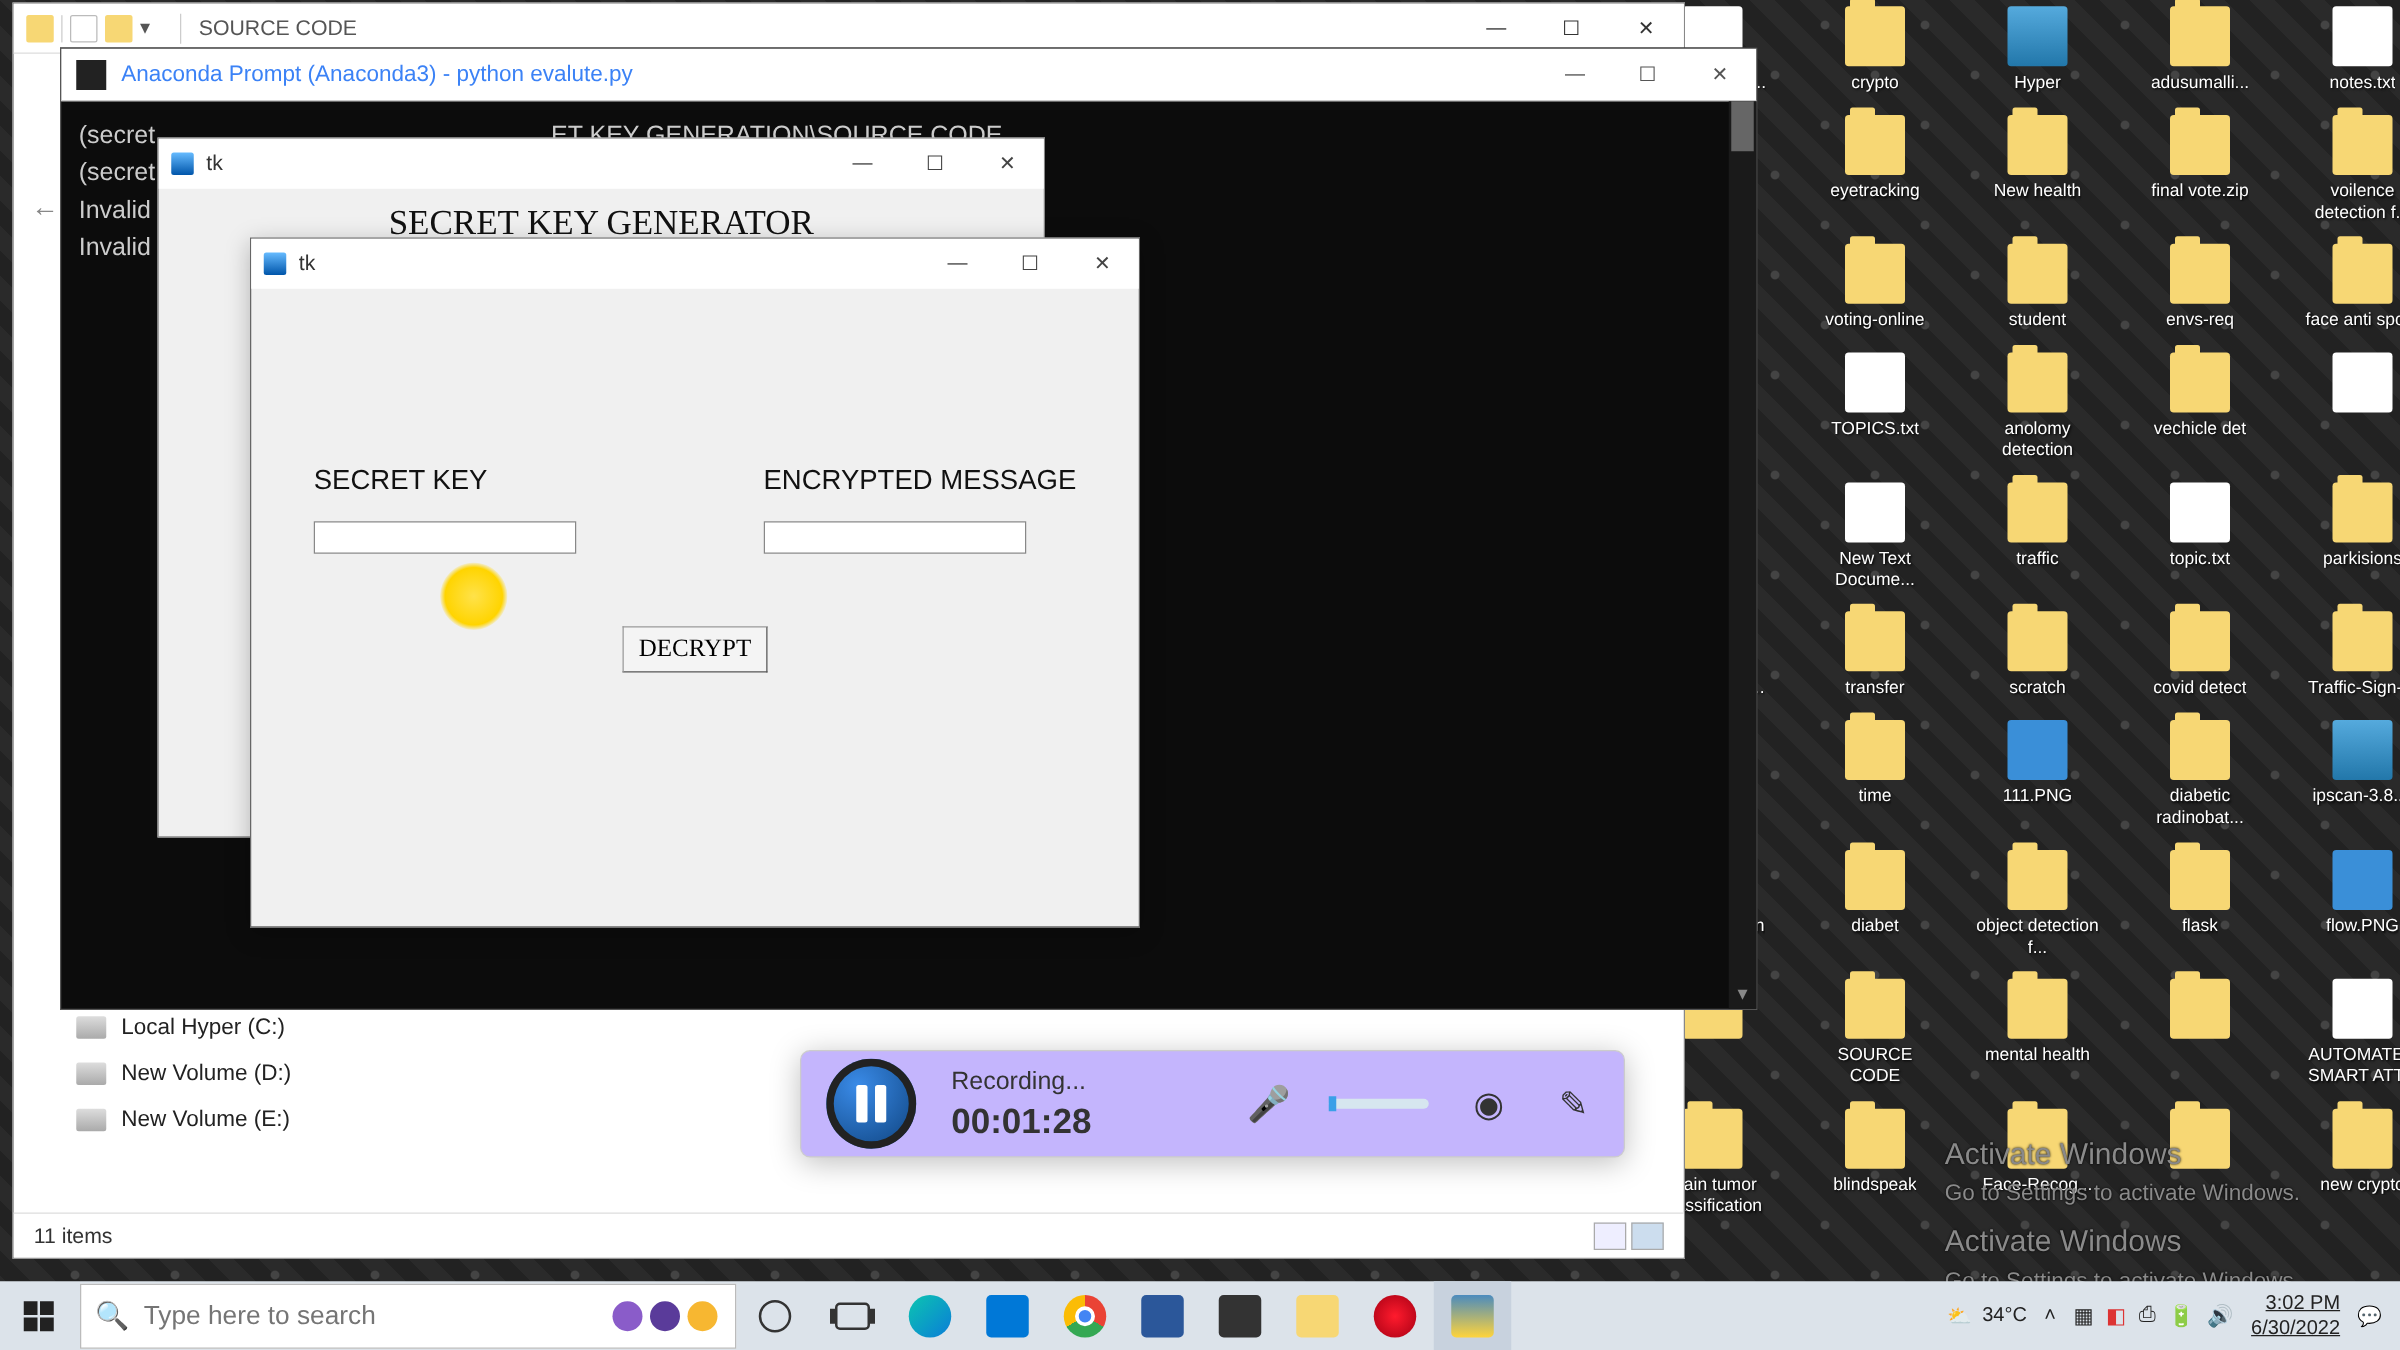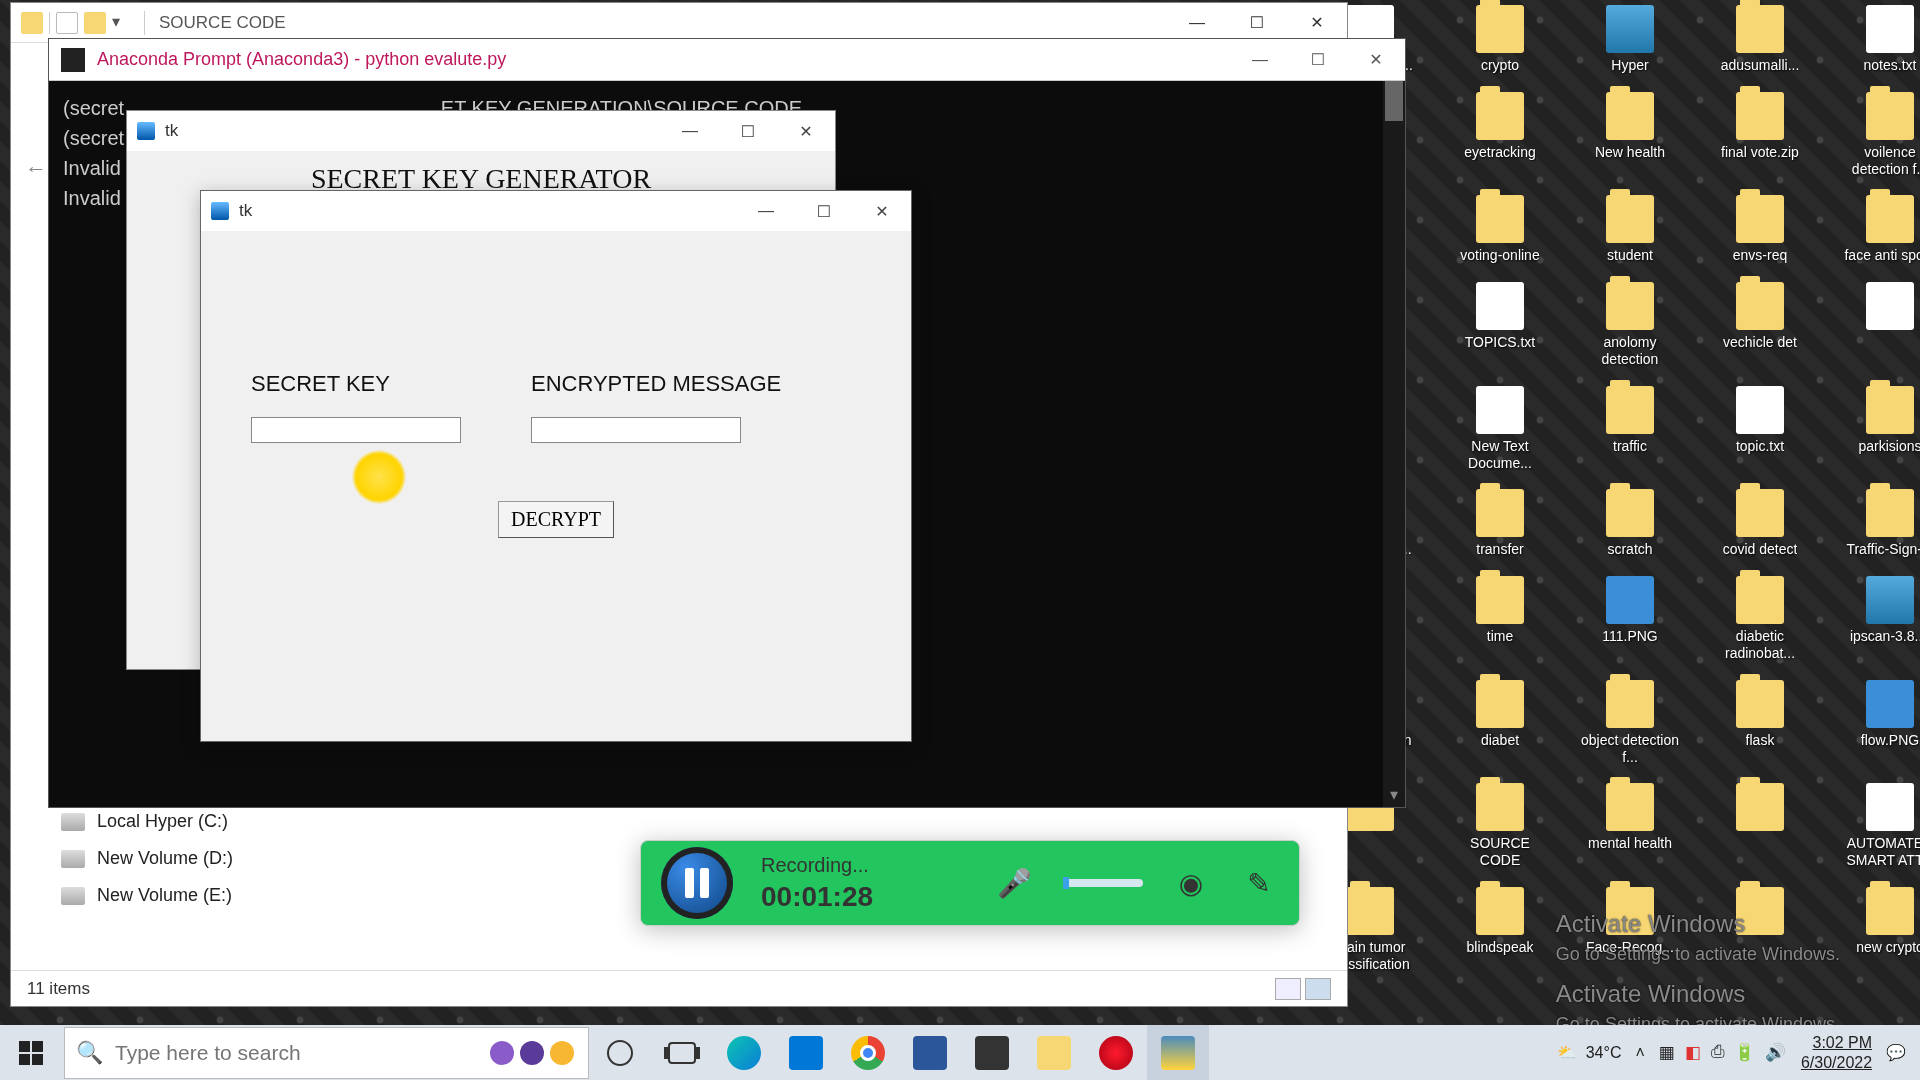--- a/index.html
+++ b/index.html
@@ -52,21 +52,21 @@
 
 .we-back { position:absolute; left:14px; top:150px; font-size:22px; color:#888;}
 
 
 .win-prompt {
   position: absolute; left: 48px; top: 38px; width: 1358px; height: 770px;
   background:#0c0c0c; border:1px solid #555;
 }
 .wp-titlebar { height:42px; background:#fff; display:flex; align-items:center; border-bottom:1px solid #ccc;}
 .wp-icon{ width:24px; height:24px; background:#222; margin:0 12px;}
-.wp-title{ color:#be185d; font-size:18px;}
+.wp-title{ color:#3b82f6; font-size:18px;}
 .wp-winbtns{ margin-left:auto; display:flex;}
 .wp-winbtns div{ width:58px; height:42px; display:flex; align-items:center; justify-content:center; color:#555;}
 .wp-body{ position:relative; font-family: Consolas, monospace; color:#ccc; font-size:20px; padding:12px 14px; line-height:1.5; height:calc(100% - 42px); overflow:hidden;}
 .wp-body .line{ white-space:pre;}
 .wp-scroll{ position:absolute; right:0; top:42px; bottom:0; width:22px; background:#1a1a1a;}
 .wp-scroll .thumb{ position:absolute; left:2px; right:2px; top:0; height:40px; background:#666;}
 .wp-scroll .arr{ position:absolute; left:0; right:0; height:22px; color:#888; text-align:center;}
 .wp-scroll .arr.up{ top:0;} .wp-scroll .arr.dn{ bottom:0;}
 .circle-deco{ position:absolute; left:110px; top:200px; width:120px; height:200px; border:8px solid #1860d8; border-radius:50%; border-right-color:transparent; border-top-color:transparent; transform:rotate(20deg); filter:blur(0.6px);}
 
@@ -79,29 +79,29 @@
 .tk-title{ font-size:17px; color:#333;}
 .tk-wb{ margin-left:auto; display:flex;}
 .tk-wb div{ width:58px; height:40px; display:flex; align-items:center; justify-content:center; color:#444;}
 .tk-heading{ font-family: Garamond, serif; font-size:28px; text-align:center; margin-top:12px; color:#111;}
 
 
 .win-tk2 {
   position:absolute; left:200px; top:190px; width:712px; height:552px; background:#f0f0f0; border:1px solid #666; box-shadow:0 4px 18px rgba(0,0,0,.25);
 }
 .tk2-body{ padding: 140px 50px 0 50px; font-family: Garamond, "Times New Roman", serif;}
-.tk2-row{ display:flex; gap:70px;}
+.tk2-row{ display:flex; gap:70px;justify-content:space-between;}
 .tk2-field label{ display:block; font-size:22px; color:#111; margin-bottom:20px;}
 .tk2-field input{ width:210px; height:26px; border:1px solid #888; background:#fff; font-size:15px; padding:2px 4px;}
 .tk2-btn{ margin:58px auto 0; display:block; padding:6px 12px; font-family: Garamond, serif; font-size:20px; background:#f4f4f4; border:1px solid #999; border-right-color:#555; border-bottom-color:#555;}
 .highlight-dot{ position:absolute; left:352px; top:450px; width:54px; height:54px; background:radial-gradient(circle,#ffe24a 0%, #ffd400 60%, rgba(255,212,0,0) 72%); border-radius:50%; pointer-events:none;}
 
 
 .recorder{
-  position:absolute; left:640px; top:840px; width:660px; height:86px; background:#22c55e; border:1px solid #ccc; border-radius:8px; box-shadow:0 4px 24px rgba(0,0,0,.25); display:flex; align-items:center; padding:0 20px;
+  position:absolute; left:640px; top:840px; width:660px; height:86px; background:#c4b5fd; border:1px solid #ccc; border-radius:8px; box-shadow:0 4px 24px rgba(0,0,0,.25); display:flex; align-items:center; padding:0 20px;
 }
 .rec-btn{ width:72px; height:72px; border-radius:50%; background:radial-gradient(circle at 35% 30%, #3a8be8, #0b3e78); display:flex; align-items:center; justify-content:center; box-shadow:0 0 0 6px #222 inset;}
 .rec-btn .pause{ display:flex; gap:6px;}
 .rec-btn .pause div{ width:9px; height:30px; background:#fff; border-radius:2px;}
 .rec-info{ margin-left:28px; display:flex; flex-direction:column; gap:4px; font-size:20px; color:#333;}
 .rec-time{ font-size:28px; font-weight:600;}
 .rec-tools{ margin-left:auto; display:flex; align-items:center; gap:28px;}
 .rec-tools .tool{ width:40px; height:40px; color:#333; display:flex; align-items:center; justify-content:center; font-size:28px;}
 .vol-bar{ width:80px; height:8px; background:#d6e6ef; border-radius:4px; position:relative;}
 .vol-bar::before{ content:""; position:absolute; left:0; top:-2px; bottom:-2px; width:6px; background:#3aa0e8;}

